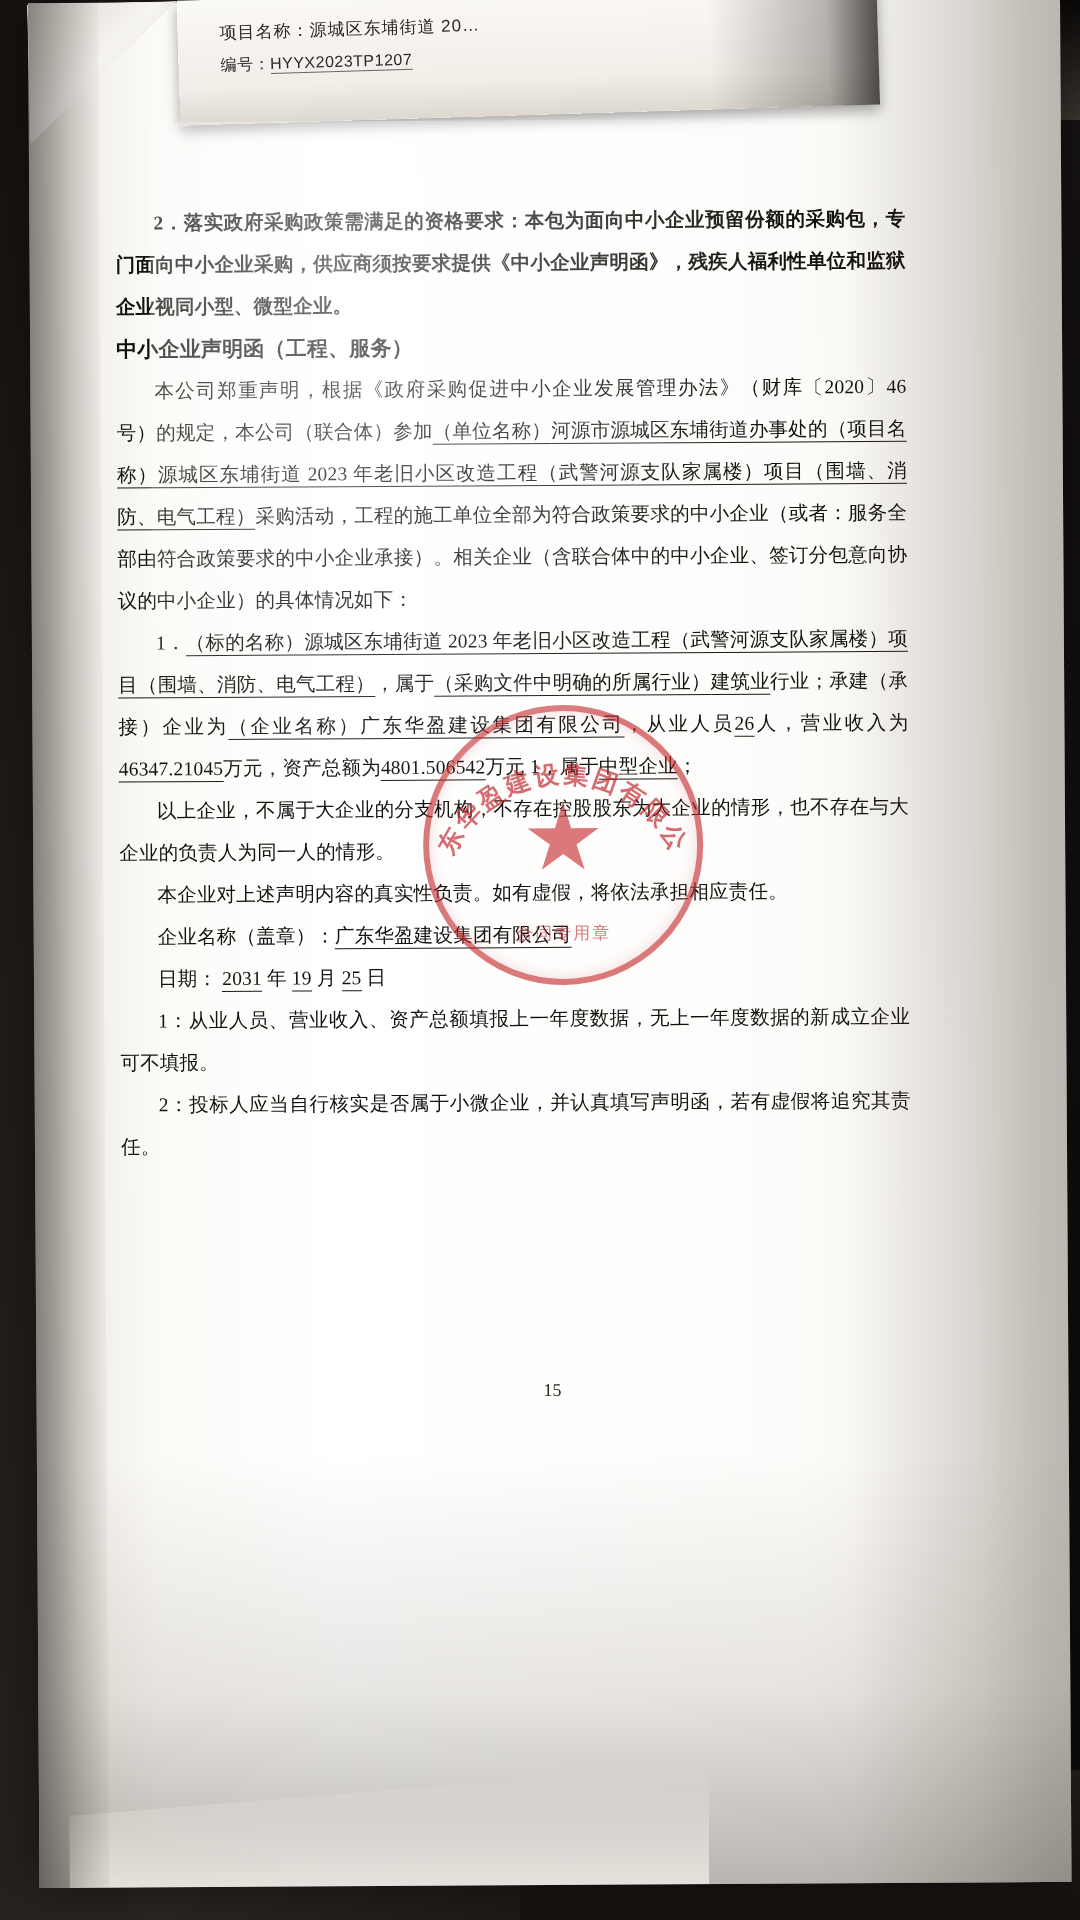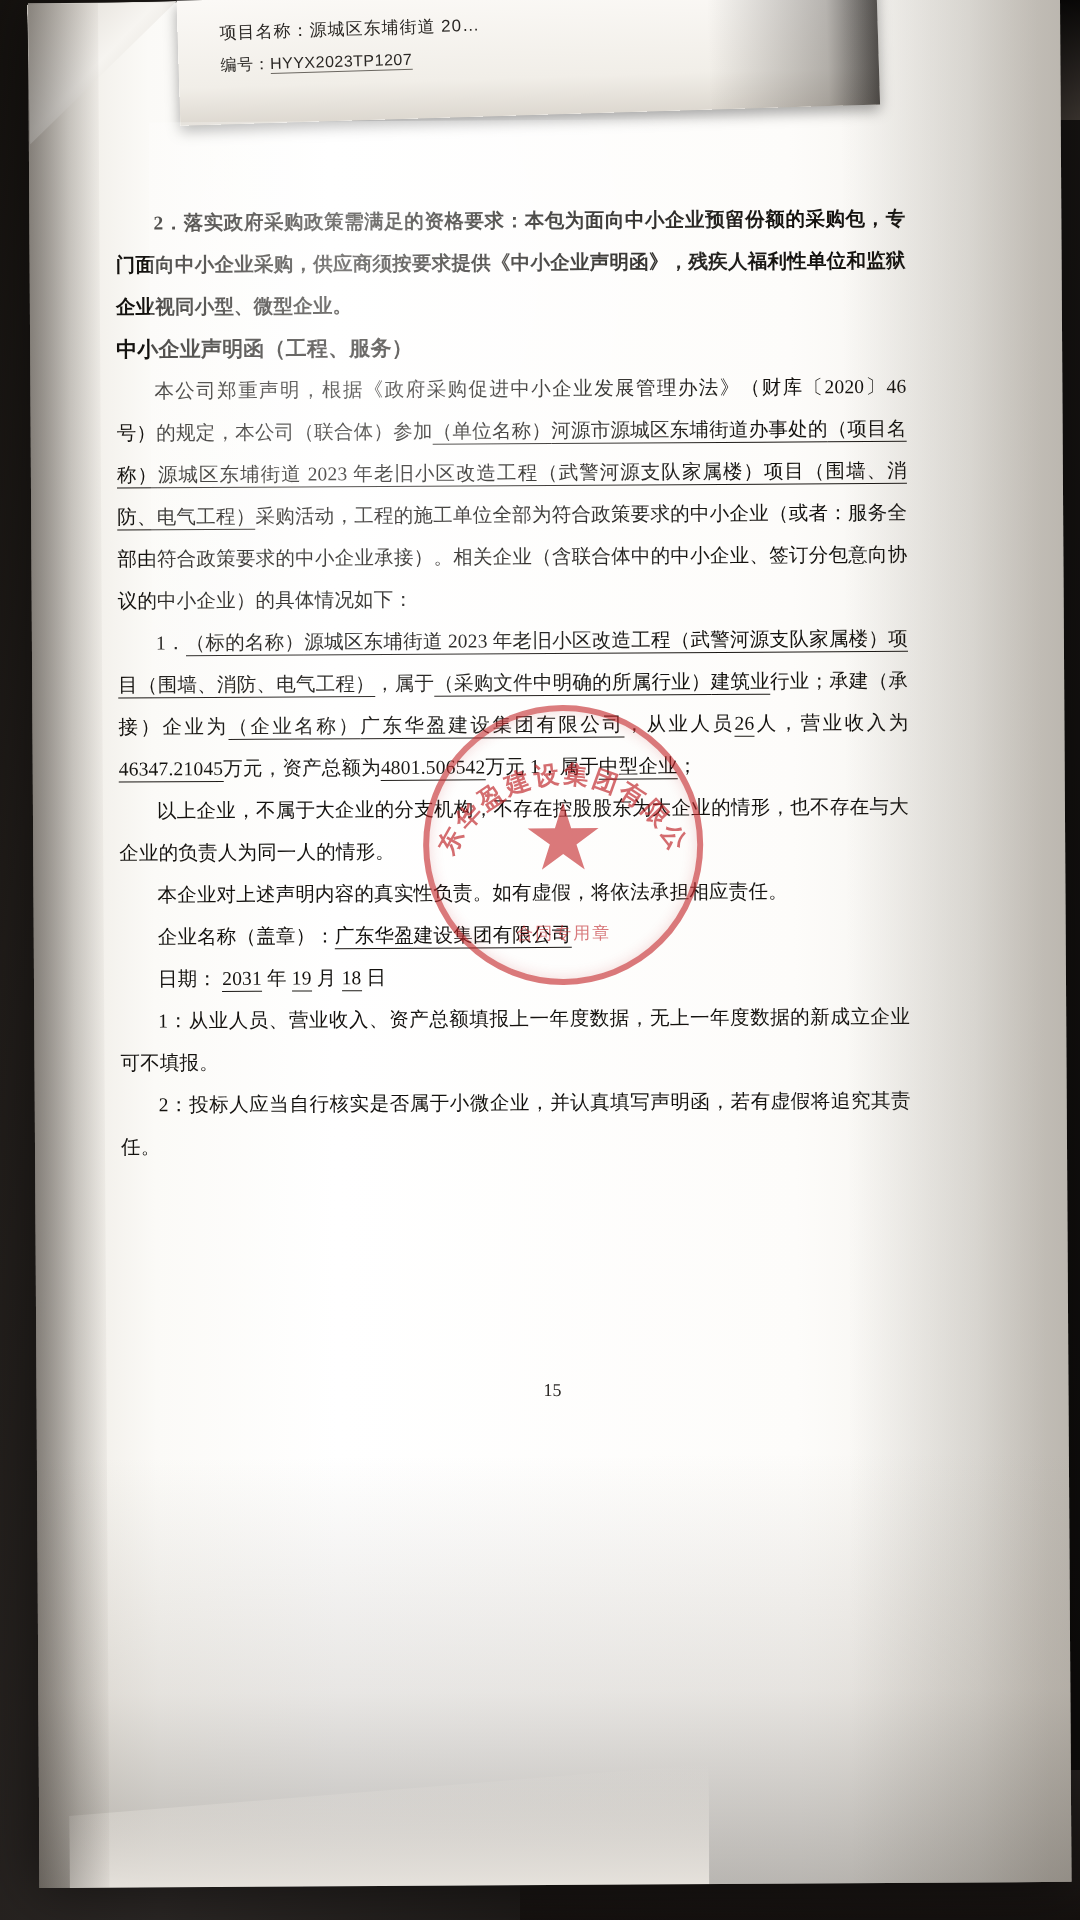--- a/index.html
+++ b/index.html
@@ -220,21 +220,21 @@
 
       <p class="ind">以上企业，不属于大企业的分支机构，不存在控股股东为大企业的情形，也不存在与大企业的负责人为同一人的情形。</p>
 
       <p class="ind">本企业对上述声明内容的真实性负责。如有虚假，将依法承担相应责任。</p>
 
       <p class="ind">
         <span>企业名称（盖章）：</span><span class="u">广东华盈建设集团有限公司</span>
       </p>
 
       <p class="ind">
-        <span>日期：</span>&nbsp;<span class="u">2031</span>&nbsp;<span>年</span>&nbsp;<span class="u">19</span>&nbsp;<span>月</span>&nbsp;<span class="u">18</span>&nbsp;<span>日</span>
+        <span>日期：</span>&nbsp;<span class="u">2031</span>&nbsp;<span>年</span>&nbsp;<span class="u">19</span>&nbsp;<span>月</span>&nbsp;<span class="u">25</span>&nbsp;<span>日</span>
       </p>
 
       <p class="ind">1：从业人员、营业收入、资产总额填报上一年度数据，无上一年度数据的新成立企业可不填报。</p>
 
       <p class="ind">2：投标人应当自行核实是否属于小微企业，并认真填写声明函，若有虚假将追究其责任。</p>
 
     </div>
 
     <div class="seal">
       <div class="ring"></div>

